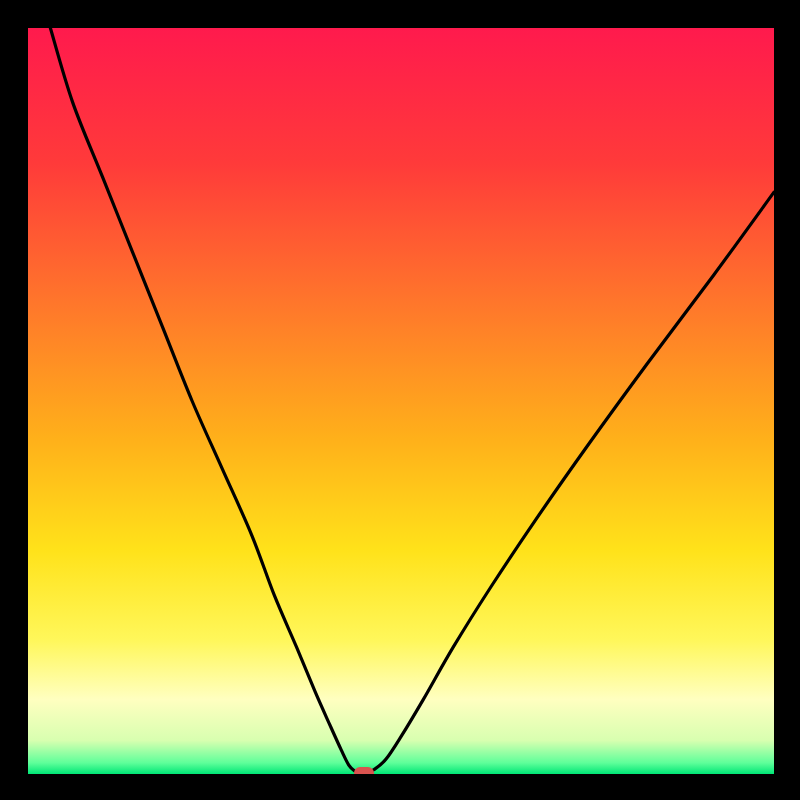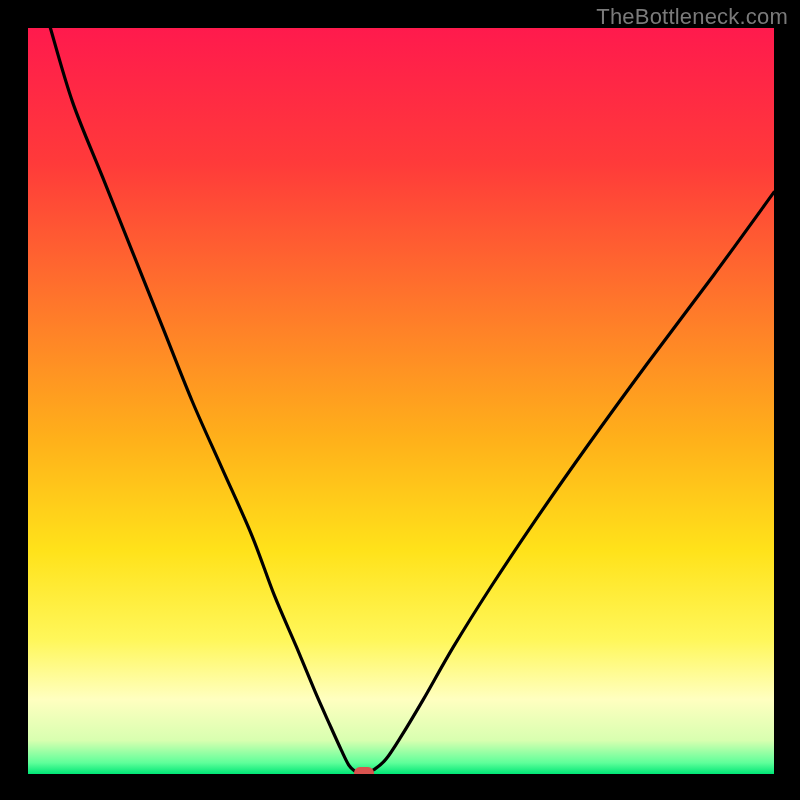--- a/index.html
+++ b/index.html
@@ -77,15 +77,14 @@
     </svg>
 
     <svg class="curve-svg" viewBox="0 0 746 746" preserveAspectRatio="none">
       <path id="curve-path" d="M 22.38 0.00 C 26.11 12.43, 36.06 49.73, 44.76 74.60 C 53.46 99.47, 64.65 124.33, 74.60 149.20 C 84.55 174.07, 94.49 198.93, 104.44 223.80 C 114.39 248.67, 124.33 273.53, 134.28 298.40 C 144.23 323.27, 154.17 349.38, 164.12 373.00 C 174.07 396.62, 184.01 417.76, 193.96 440.14 C 203.91 462.52, 215.10 486.14, 223.80 507.28 C 232.50 528.42, 238.72 548.31, 246.18 566.96 C 253.64 585.61, 261.72 603.02, 268.56 619.18 C 275.40 635.34, 281.62 650.88, 287.21 663.94 C 292.80 677.00, 297.78 687.81, 302.13 697.51 C 306.48 707.21, 310.21 715.54, 313.32 722.13 C 316.43 728.72, 318.54 733.57, 320.78 737.05 C 323.02 740.53, 325.01 741.77, 326.75 743.02 C 328.49 744.26, 329.23 744.26, 331.22 744.51 C 333.21 744.76, 336.20 745.01, 338.68 744.51 C 341.17 744.01, 342.91 743.76, 346.14 741.52 C 349.38 739.29, 353.60 736.55, 358.08 731.08 C 362.56 725.61, 366.78 718.65, 373.00 708.70 C 379.22 698.75, 386.68 686.32, 395.38 671.40 C 404.08 656.48, 414.03 637.83, 425.22 619.18 C 436.41 600.53, 448.84 580.64, 462.52 559.50 C 476.20 538.36, 491.12 515.98, 507.28 492.36 C 523.44 468.74, 540.85 443.87, 559.50 417.76 C 578.15 391.65, 598.04 364.30, 619.18 335.70 C 640.32 307.10, 665.18 274.78, 686.32 246.18 C 707.46 217.58, 736.05 177.80, 746.00 164.12" fill="none" stroke-width="3.2" stroke-linecap="round" stroke-linejoin="round" stroke="#000000"></path>
     </svg>
 
     <div class="marker" id="opt-marker" style="left: 335.7px; top: 744.508px; background: rgb(217, 83, 79);"></div>
 
   </div>
 
-  <div class="watermark">TheBottleneck.com</div>
 
 </div>
 
 </body></html>

